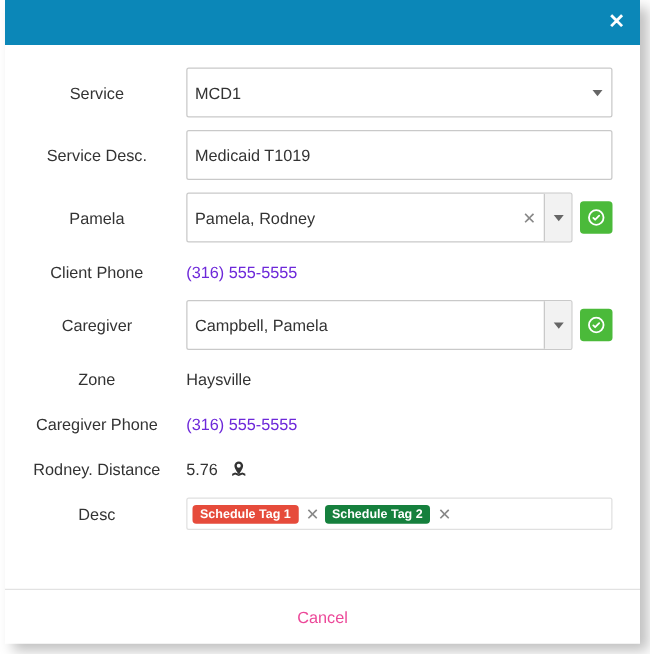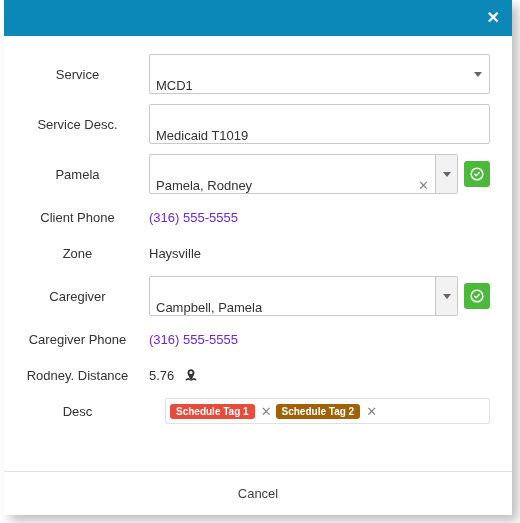--- a/index.html
+++ b/index.html
@@ -59,21 +59,21 @@
     align-items: center;
     gap: 6px;
   }
   .combo, .textin {
     flex: 1;
     height: 40px;
     border: 1px solid #c9c9c9;
     border-radius: 2px;
     background: #fff;
     display: flex;
-    align-items: flex-end;
+    align-items: center;
     padding: 0 6px;
     font-size: 13px;
     color: #333;
     position: relative;
   }
   .combo .combo-text { flex: 1; }
   .combo .clear-x {
     color: #888;
     font-size: 13px;
     padding: 0 6px;
@@ -115,52 +115,51 @@
     display: inline-flex;
     align-items: center;
     border-radius: 3px;
     padding: 2px 6px;
     font-size: 10px;
     font-weight: bold;
     color: #fff;
     margin-right: 2px;
   }
   .tag-red { background: #e64b3b; }
-  .tag-blue { background: #a16207; }
+  .tag-blue { background: #15803d; }
   .tag-x {
     color: #888;
     font-size: 13px;
     padding: 0 4px;
     cursor: pointer;
   }
   .tags-box {
     flex: 1;
     min-height: 26px;
     border: 1px solid #e0e0e0;
     border-radius: 2px;
     padding: 3px 4px;
     display: flex;
     align-items: center;
     flex-wrap: wrap;
-    margin-left: 16px;
   }
   .map-icon {
     width: 14px; height: 14px;
     margin-left: 4px;
     color: #333;
   }
   .footer {
     border-top: 1px solid #e2e2e2;
     height: 44px;
     display: flex;
     align-items: center;
     justify-content: center;
   }
   .cancel {
-    color: #404040;
+    color: #ec4899;
     cursor: pointer;
     font-size: 13px;
   }
 </style>
 </head>
 <body>
 
 <div class="shadow-wrap">
 
   <div class="header">
@@ -210,45 +209,45 @@
     </div>
 
     <div class="row">
       <div class="label">Client Phone</div>
       <div class="field">
         <span class="link">(316) 555-5555</span>
       </div>
     </div>
 
     <div class="row">
-      <div class="label">Zone</div>
-      <div class="field">
-        <span class="static-text">Haysville</span>
-      </div>
-    </div>
-
-    <div class="row">
       <div class="label">Caregiver</div>
       <div class="field">
         <div class="combo">
           <span class="combo-text">Campbell, Pamela</span>
           <span class="dd-btn">
               <span class="chev-down"></span>
             </span>
         </div>
         <div class="ok-btn">
           <svg viewBox="0 0 24 24">
               <circle cx="12" cy="12" r="10" fill="none" stroke="#fff" stroke-width="2.5"></circle>
               <path d="M8 12.5l2.5 2.5L16 9.5" fill="none" stroke="#fff" stroke-width="2.5" stroke-linecap="round" stroke-linejoin="round"></path>
             </svg>
         </div>
       </div>
     </div>
 
     <div class="row">
+      <div class="label">Zone</div>
+      <div class="field">
+        <span class="static-text">Haysville</span>
+      </div>
+    </div>
+
+    <div class="row">
       <div class="label">Caregiver Phone</div>
       <div class="field">
         <span class="link">(316) 555-5555</span>
       </div>
     </div>
 
     <div class="row">
       <div class="label">Rodney. Distance</div>
       <div class="field">
         <span class="static-text">5.76</span>

